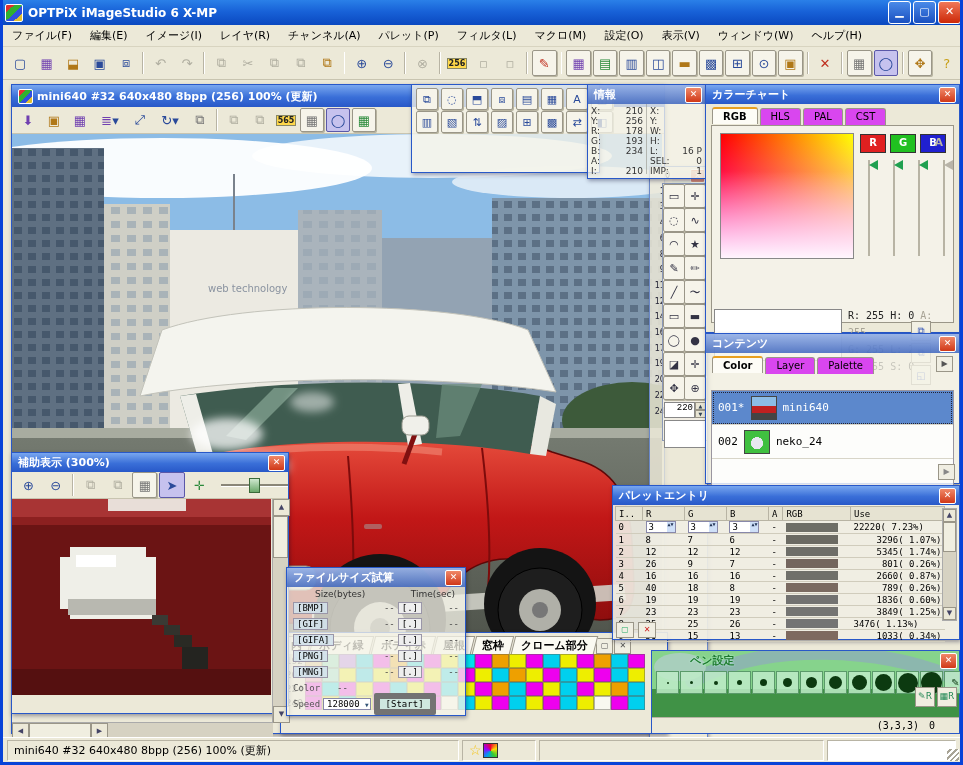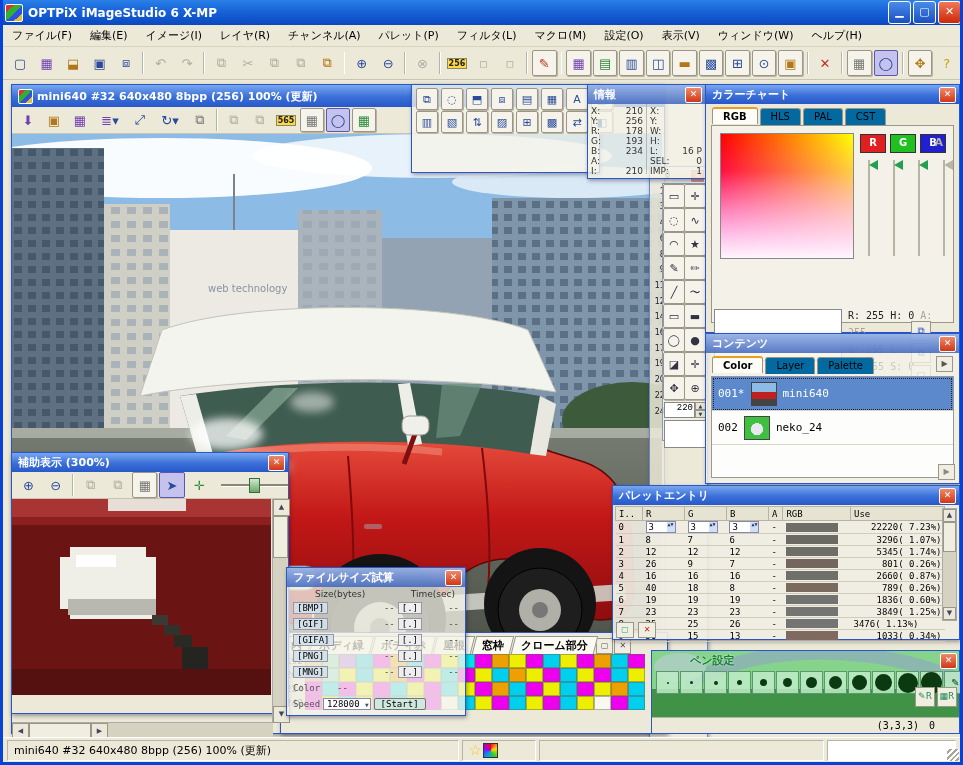--- a/index.html
+++ b/index.html
@@ -57,56 +57,56 @@
   
   #customwin{left:408px;top:84px;width:187px;height:87px;}
   #customwin .grid{display:grid;grid-template-columns:repeat(8,1fr);gap:1px;padding:3px;}
   #customwin .tb{width:20px;height:20px;font-size:11px;}
   #infowin{left:584px;top:84px;width:117px;height:93px;font-size:9px;}
   #infowin .cols{display:flex;height:70px;}
   #infowin .col{flex:1;padding:2px 3px;border-right:1px solid rgba(150,150,140,.6);}
   #infowin .row{display:flex;justify-content:space-between;line-height:10px;color:#333;}
   #chartwin{left:702px;top:84px;width:253px;height:247px;}
   .tabs{display:flex;padding:4px 6px 0;gap:2px;}
-  .tab{border:1px solid #9a9688;border-bottom:none;border-radius:3px 3px 0 0;padding:2px 10px;background:#0369a1;font-size:10px;}
+  .tab{border:1px solid #9a9688;border-bottom:none;border-radius:3px 3px 0 0;padding:2px 10px;background:#d946ef;font-size:10px;}
   .tab.on{background:#fdfcf6;border-top:2px solid #e8a020;font-weight:bold;position:relative;top:-1px;}
   .chartbody{margin:0 5px;border:1px solid #9a9688;background:#f4f2e8;height:196px;position:relative;}
   #gradfield{position:absolute;left:8px;top:7px;width:132px;height:124px;border:1px solid #888;
     background:linear-gradient(to bottom,rgba(255,255,255,0) 30%,rgba(255,255,255,.95)),
                linear-gradient(to bottom,rgba(255,0,255,0),rgba(255,64,255,.85)),
                linear-gradient(to right,#ff0000,#ffff00);}
   .chanbtn{position:absolute;top:8px;width:24px;height:17px;border:1px solid #333;color:#fff;font-weight:bold;font-size:10px;text-align:center;line-height:16px;}
   .sliders{position:absolute;left:148px;top:34px;width:100px;height:100px;display:flex;justify-content:space-between;}
   .vtrack{width:18px;position:relative;border-left:2px solid #b8b4a4;margin-left:8px;height:96px;}
   .vmark{position:absolute;left:-1px;top:0;width:0;height:0;border-top:5px solid transparent;border-bottom:5px solid transparent;border-right:9px solid #20a050;}
   .vmark.g2{border-right-color:#b8b4a8;}
   .swatch{position:absolute;left:8px;top:140px;width:126px;height:50px;background:#fff;border:1px solid #888;}
   .cvals{position:absolute;left:142px;top:138px;width:108px;font-family:"DejaVu Sans Mono",monospace;font-size:10px;line-height:17px;color:#222;}
   .cvals .dim{color:#a8a496;}
   .minib{width:18px;height:18px;border:1px solid #9a9688;background:#f2f0e4;display:inline-flex;align-items:center;justify-content:center;font-size:10px;color:#3858b8;}
   #contentswin{left:702px;top:333px;width:253px;height:149px;}
-  .clist{margin:2px 5px;border:1px solid #9a96a0;background:rgba(255,255,255,.82);height:100px;}
+  .clist{margin:16px 5px;border:1px solid #9a96a0;background:rgba(255,255,255,.82);height:100px;}
   .crow{display:flex;align-items:center;gap:6px;height:33px;border-bottom:1px solid #d8d5c8;padding-left:6px;font-family:"DejaVu Sans Mono",monospace;}
   .crow.sel{background:#5c88cc;color:#fff;outline:1px dotted #223;outline-offset:-2px;}
   .thumb{width:24px;height:22px;border:1px solid #444;}
   #palentry{left:609px;top:485px;width:346px;height:153px;background:rgba(240,238,228,0.92);}
   #palentry table{border-collapse:collapse;font-family:"DejaVu Sans Mono",monospace;font-size:9px;width:330px;margin:1px 0 0 2px;}
   #palentry th{background:#e6e3d2;border:1px solid #b8b4a4;font-weight:normal;text-align:left;padding:0 3px;height:13px;}
   #palentry td{border-bottom:1px solid #d0ccbc;padding:0 3px;height:11px;}
   .spin{display:inline-block;border:1px solid #88a;background:#fff;padding:0 8px 0 2px;position:relative;min-width:18px;}
   .spin i{position:absolute;right:0;top:0;bottom:0;width:8px;background:#cfe0f8;font-style:normal;font-size:5px;line-height:5px;color:#235;text-align:center;}
   #filesize{left:283px;top:567px;width:178px;height:147px;font-size:9px;}
   #filesize .hdr{display:flex;justify-content:space-between;padding:2px 10px 1px 28px;color:#333;}
   .fsrow{display:flex;align-items:center;gap:3px;padding:1px 6px;height:14px;font-family:"DejaVu Sans Mono",monospace;}
   .fslbl{border:1px solid #9a96a8;background:rgba(210,225,235,.9);padding:0 3px;}
   .fsv{flex:1;text-align:right;color:#444;}
   .dotb{border:1px solid #9a96a8;background:#eee;padding:0 3px;}
   .fsv2{width:34px;text-align:right;color:#444;}
   .speedbox{border:1px solid #88a;background:#fff;padding:0 10px 0 3px;position:relative;}
-  .startb{border:1px solid #737373;background:#cfe8e0;padding:0 6px;border-radius:2px;}
+  .startb{border:6px solid #737373;background:#cfe8e0;padding:0 6px;border-radius:2px;}
   
   #botpal{left:277px;top:632px;width:386px;height:100px;}
   #botpal .tabsb{display:flex;align-items:flex-end;height:21px;padding-left:2px;gap:1px;background:#ece9d8;}
   .btab{background:#fbfaf2;border:1px solid #9a9688;border-bottom:none;padding:1px 7px;transform:skewX(-14deg);font-weight:bold;font-size:11px;}
   .btab span{display:inline-block;transform:skewX(14deg);}
   .pgridwrap{display:flex;}
   .plabels{width:24px;font-size:9px;text-align:right;color:#333;background:#e2dfd0;}
   .plabels div{height:14px;line-height:14px;padding-right:2px;}
   .pgrid{display:grid;grid-template-columns:repeat(20,17px);grid-auto-rows:14px;}
   .pgrid div{border:1px solid rgba(90,90,80,.45);box-sizing:border-box;}
@@ -969,21 +969,21 @@
       <tbody id="petBody">
           <tr>
             <td>0</td>
             <td><span class="spin">3<i>▲▼</i></span></td>
             <td><span class="spin">3<i>▲▼</i></span></td>
             <td><span class="spin">3<i>▲▼</i></span></td>
             <td>-</td>
             <td>
               <div style="width: 52px; height: 9px; background: rgb(110, 110, 102);"></div>
             </td>
-            <td style="text-align: right; width: 88px;">22220( 7.23%)</td>
+            <td style="width: 88px;">22220( 7.23%)</td>
           </tr>
           <tr>
             <td>1</td>
             <td>8</td>
             <td>7</td>
             <td>6</td>
             <td>-</td>
             <td>
               <div style="width: 52px; height: 9px; background: rgb(107, 106, 98);"></div>
             </td>

